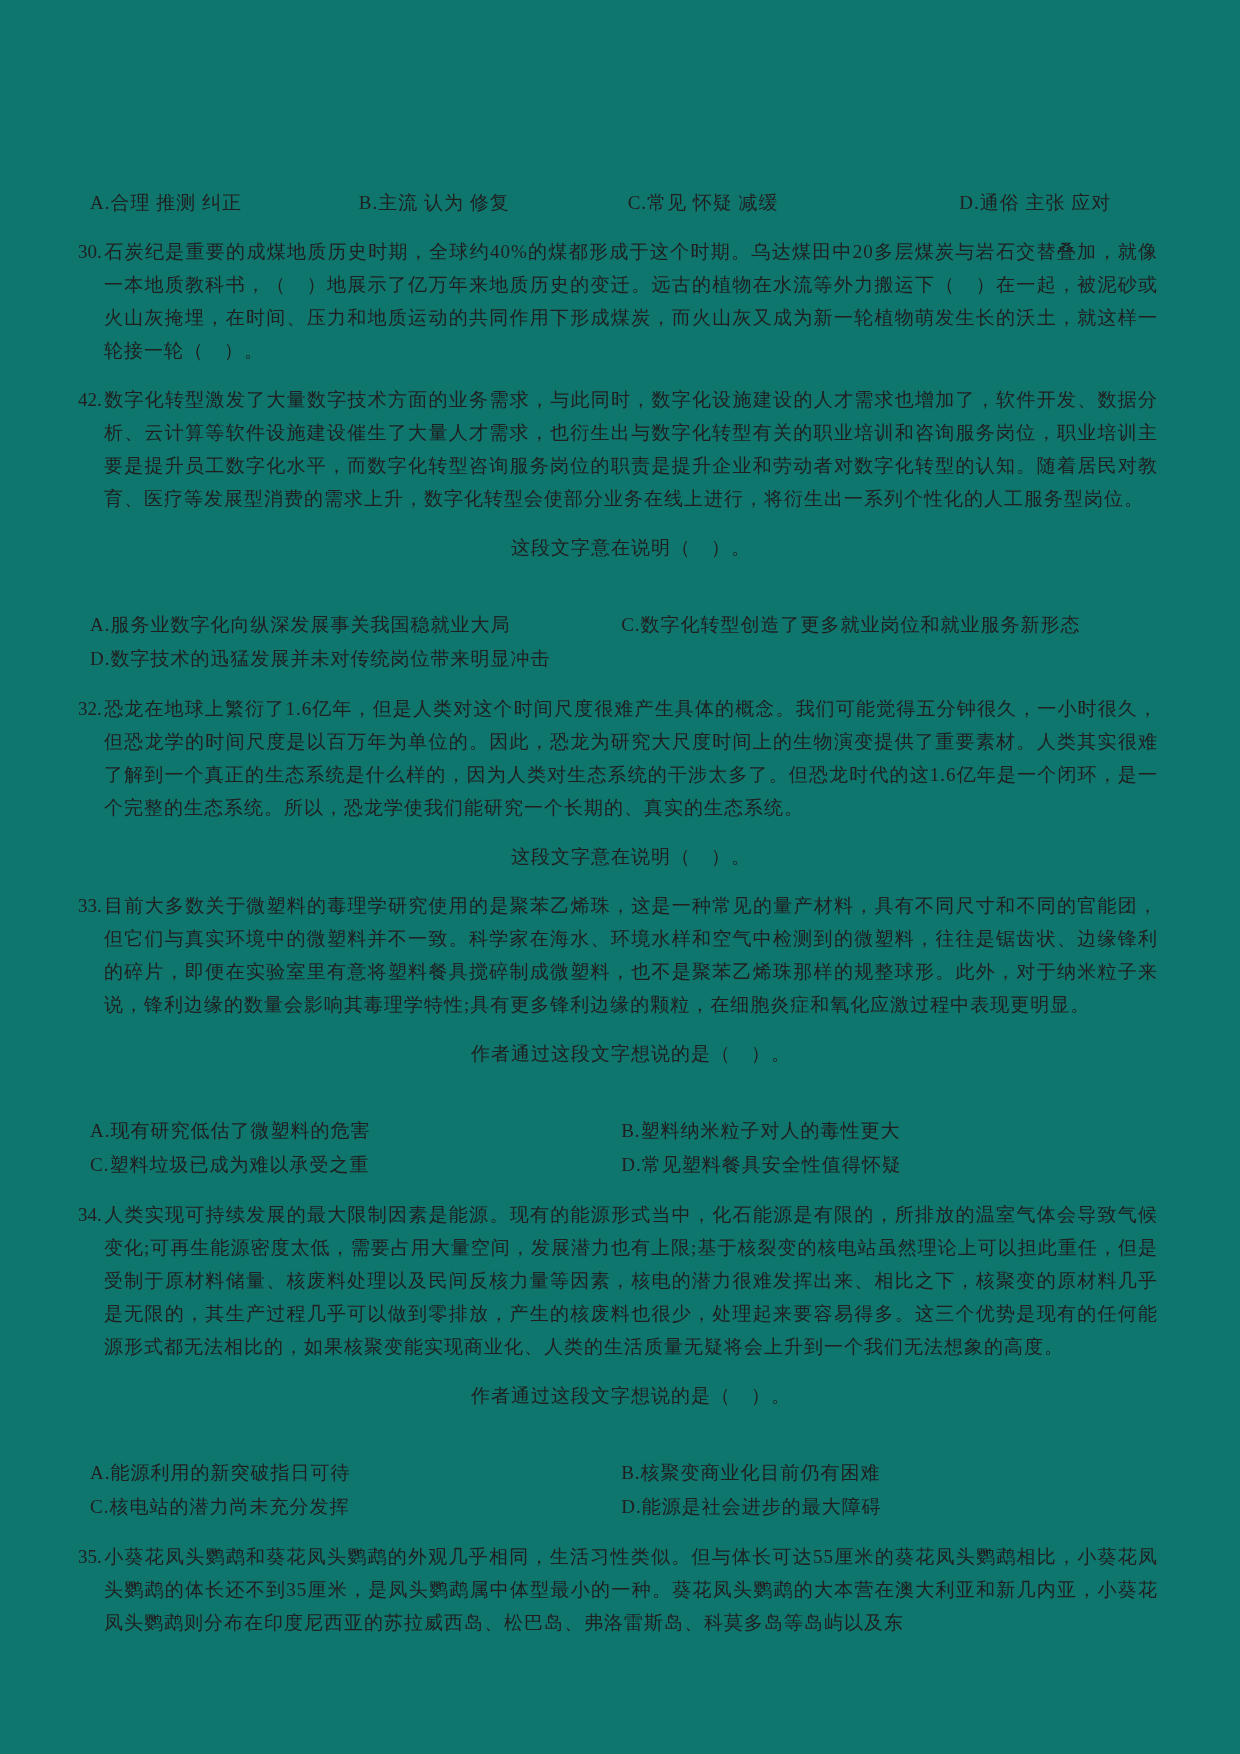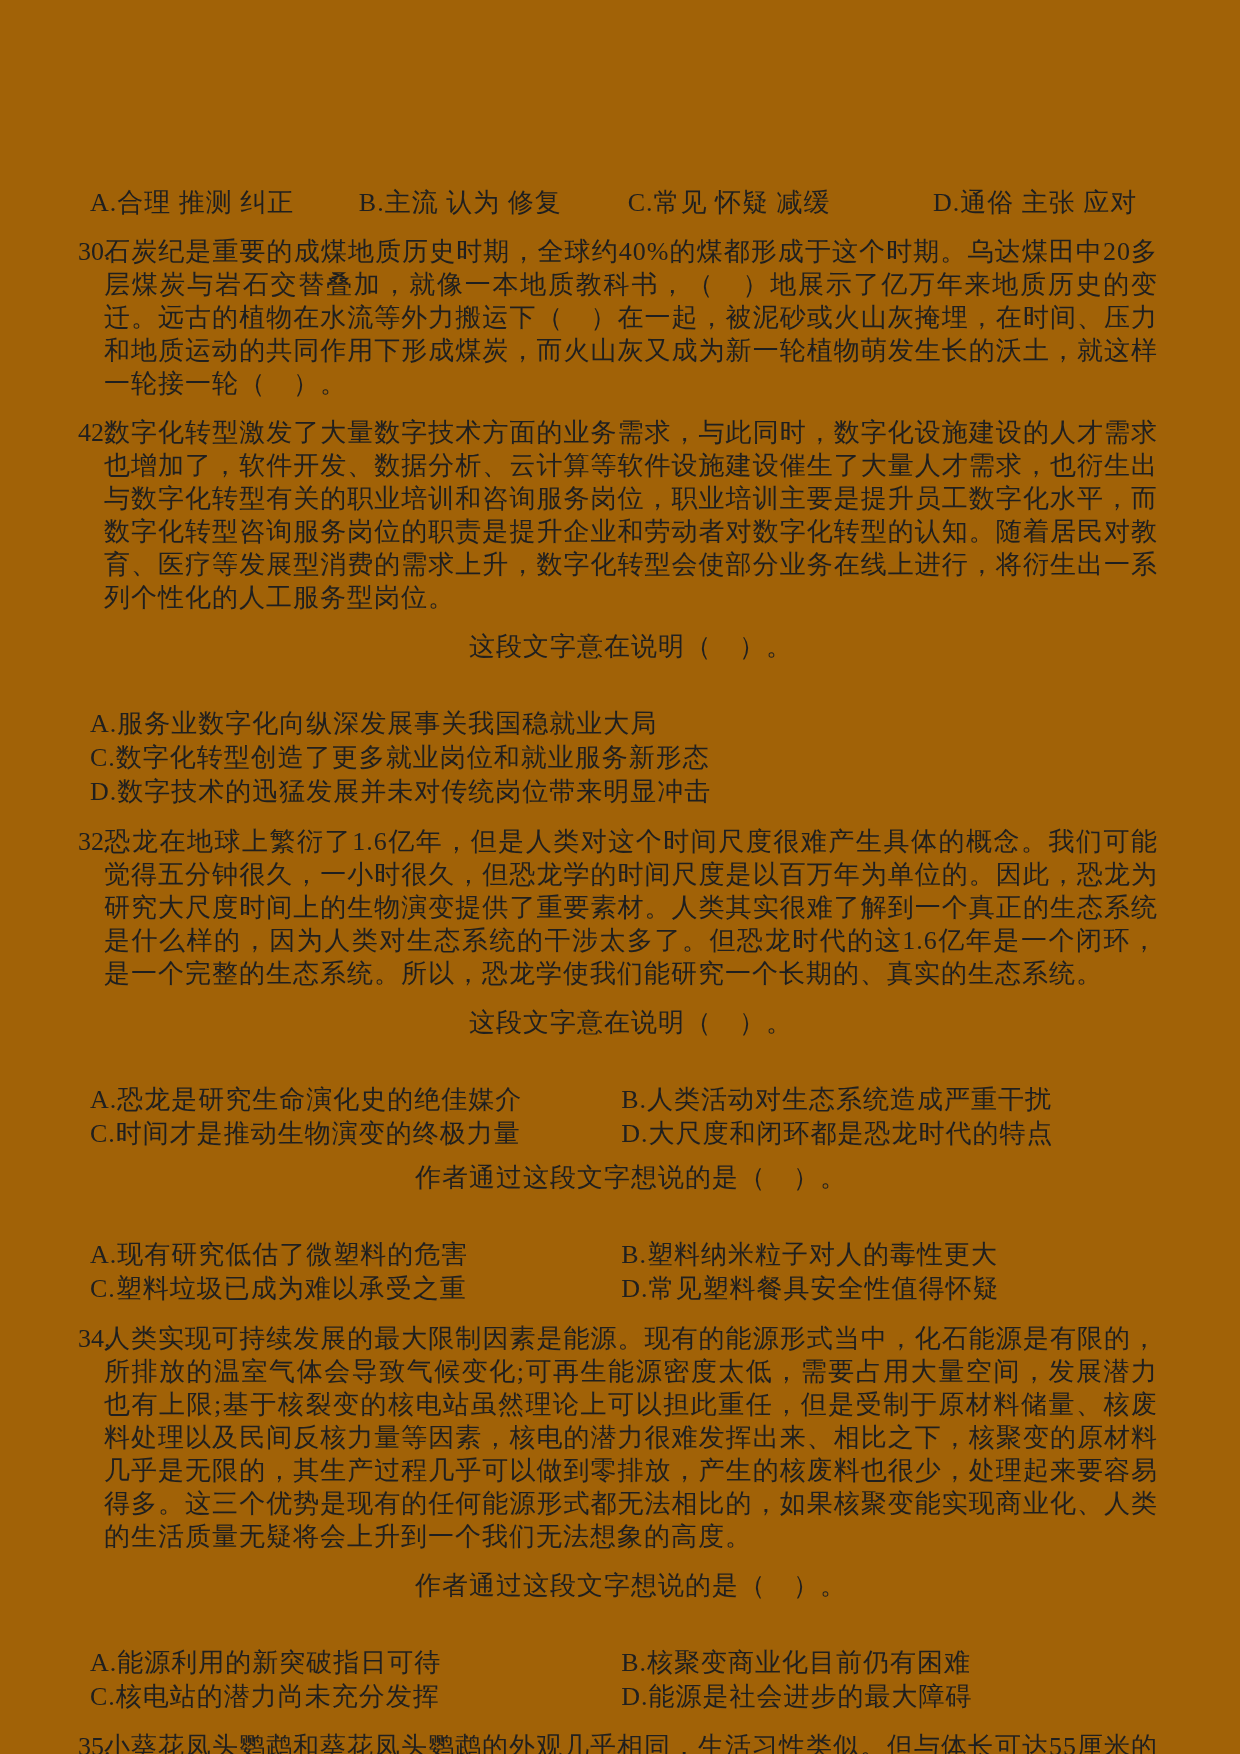--- a/index.html
+++ b/index.html
@@ -1,23 +1,23 @@
 <!DOCTYPE html>
 <html><head>
 <meta charset="utf-8">
 <style>
   html, body { margin: 0; padding: 0; background: #ffffff; }
   .page {
     position: relative;
     width: 1240px;
     height: 1754px;
-    background: #a16207;
+    background: #0f766e;
     color: #1f1f1f;
     font-family: "Liberation Serif", "DejaVu Serif", serif;
-    font-size: 26px;
+    font-size: 19px;
     line-height: 33px;
     letter-spacing: 1px;
     overflow: hidden;
     box-sizing: border-box;
   }
   .content {
     padding: 186px 66px 0 62px;
   }
   .question { margin-top: 10px; }
   .q-para {
@@ -80,29 +80,24 @@
       <div class="options-grid options-block">
         <span class="opt">A.服务业数字化向纵深发展事关我国稳就业大局</span>
         <span class="opt">C.数字化转型创造了更多就业岗位和就业服务新形态</span>
         <span class="opt">D.数字技术的迅猛发展并未对传统岗位带来明显冲击</span>
       </div>
     </section>
 
     <section class="question">
       <p class="q-para"><span class="q-num">32.</span><span>恐龙在地球上繁衍了1.6亿年，但是人类对这个时间尺度很难产生具体的概念。我们可能觉得五分钟很久，一小时很久，但恐龙学的时间尺度是以百万年为单位的。因此，恐龙为研究大尺度时间上的生物演变提供了重要素材。人类其实很难了解到一个真正的生态系统是什么样的，因为人类对生态系统的干涉太多了。但恐龙时代的这1.6亿年是一个闭环，是一个完整的生态系统。所以，恐龙学使我们能研究一个长期的、真实的生态系统。</span></p>
       <p class="q-stem">这段文字意在说明（　）。</p>
-      <div class="options-grid options-block">
-        <span class="opt">A.恐龙是研究生命演化史的绝佳媒介</span>
-        <span class="opt">B.人类活动对生态系统造成严重干扰</span>
-        <span class="opt">C.时间才是推动生物演变的终极力量</span>
-        <span class="opt">D.大尺度和闭环都是恐龙时代的特点</span>
-      </div>
     </section>
 
     <section class="question">
+      <p class="q-para"><span class="q-num">33.</span><span>目前大多数关于微塑料的毒理学研究使用的是聚苯乙烯珠，这是一种常见的量产材料，具有不同尺寸和不同的官能团，但它们与真实环境中的微塑料并不一致。科学家在海水、环境水样和空气中检测到的微塑料，往往是锯齿状、边缘锋利的碎片，即便在实验室里有意将塑料餐具搅碎制成微塑料，也不是聚苯乙烯珠那样的规整球形。此外，对于纳米粒子来说，锋利边缘的数量会影响其毒理学特性;具有更多锋利边缘的颗粒，在细胞炎症和氧化应激过程中表现更明显。</span></p>
       <p class="q-stem">作者通过这段文字想说的是（　）。</p>
       <div class="options-grid options-block">
         <span class="opt">A.现有研究低估了微塑料的危害</span>
         <span class="opt">B.塑料纳米粒子对人的毒性更大</span>
         <span class="opt">C.塑料垃圾已成为难以承受之重</span>
         <span class="opt">D.常见塑料餐具安全性值得怀疑</span>
       </div>
     </section>
 
     <section class="question">

